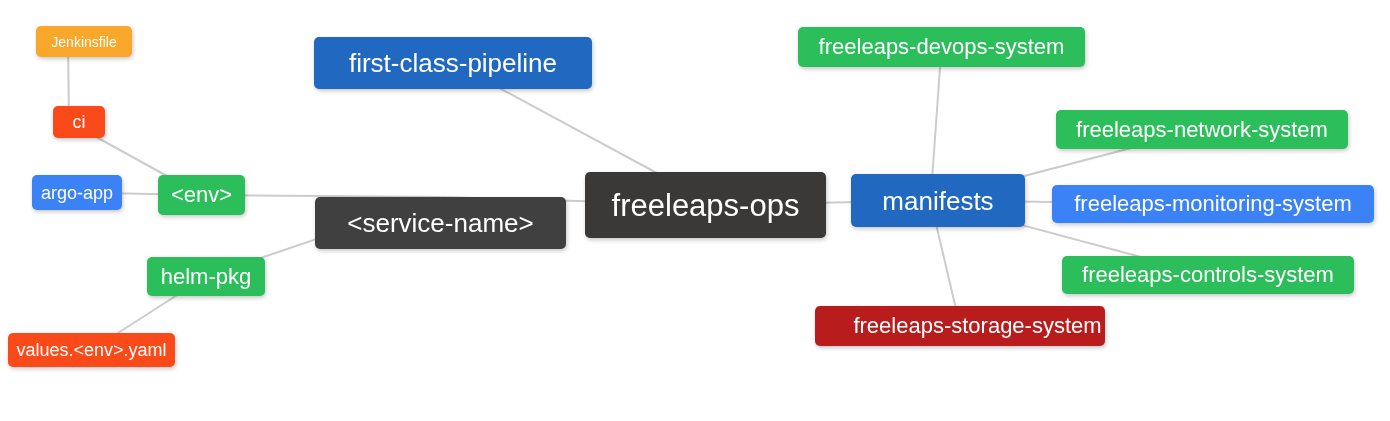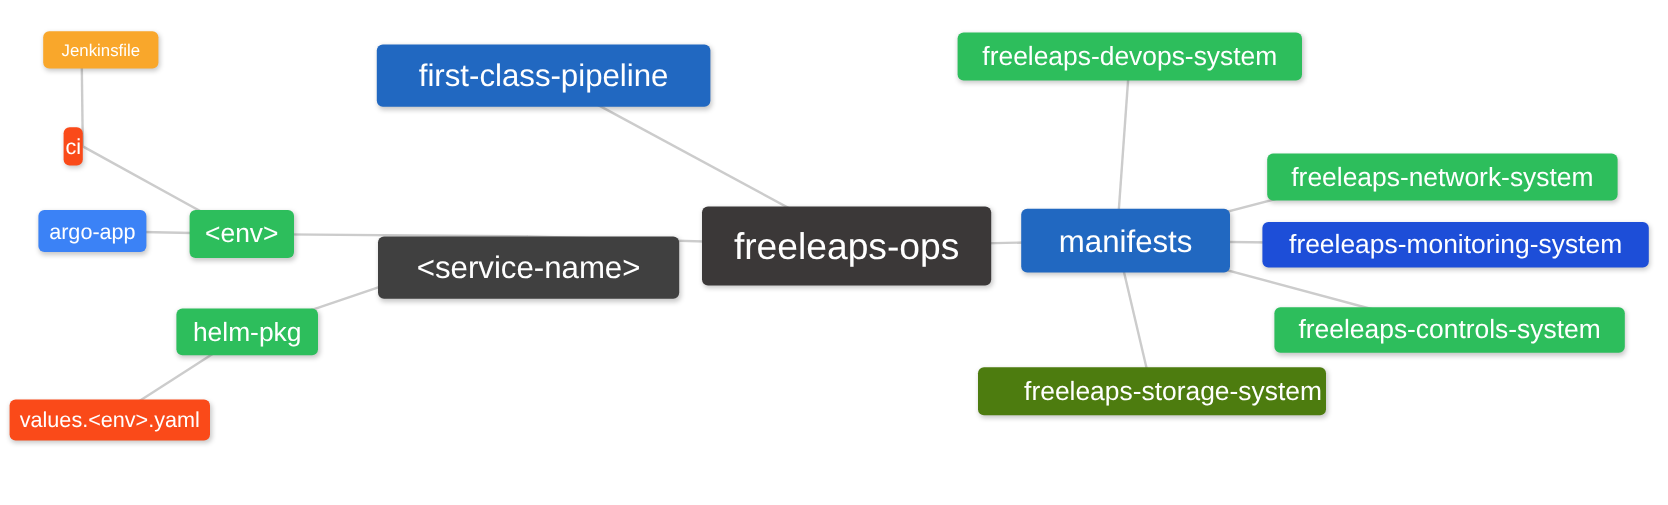--- a/index.html
+++ b/index.html
@@ -56,22 +56,22 @@
       <line x1="930.5" y1="200.5" x2="1208" y2="275" stroke="#CCCCCC" stroke-width="2"></line>
       <line x1="930.5" y1="200.5" x2="960" y2="326" stroke="#CCCCCC" stroke-width="2"></line>
     </svg>
 
 <div class="node" style="left: 585px; top: 172px; width: 241px; height: 66px; background: rgb(59, 56, 56); font-size: 31px; color: rgb(255, 255, 255);">freeleaps-ops</div>
     <div class="node" style="left: 314px; top: 37px; width: 278px; height: 52px; background: rgb(33, 104, 193); font-size: 26px; color: rgb(255, 255, 255);">first-class-pipeline</div>
     <div class="node" style="left: 315px; top: 171px; width: 251px; height: 52px; background: #404040; font-size: 26px; color: rgb(255, 255, 255); margin-top: 26px;">&lt;service-name&gt;</div>
     <div class="node" style="left: 851px; top: 174px; width: 174px; height: 53px; background: rgb(33, 104, 193); font-size: 26px; color: rgb(255, 255, 255);">manifests</div>
     <div class="node" style="left: 158px; top: 175px; width: 87px; height: 40px; background: rgb(45, 190, 92); font-size: 22px; color: rgb(255, 255, 255);">&lt;env&gt;</div>
     <div class="node" style="left: 147px; top: 257px; width: 118px; height: 39px; background: rgb(45, 190, 92); font-size: 22px; color: rgb(255, 255, 255);">helm-pkg</div>
-    <div class="node" style="left: 53px; top: 106px; width: 16px; height: 32px; background: rgb(250, 74, 25); font-size: 18px; color: rgb(255, 255, 255);">ci</div>
+    <div class="node" style="left: 53px; top: 106px; width: 52px; height: 32px; background: rgb(250, 74, 25); font-size: 18px; color: rgb(255, 255, 255);">ci</div>
     <div class="node" style="left: 32px; top: 175px; width: 90px; height: 35px; background: #3b82f6; font-size: 18px; color: rgb(255, 255, 255);">argo-app</div>
     <div class="node" style="left: 8px; top: 333px; width: 167px; height: 34px; background: rgb(250, 74, 25); font-size: 18px; color: rgb(255, 255, 255);">values.&lt;env&gt;.yaml</div>
     <div class="node" style="left: 36px; top: 26px; width: 96px; height: 31px; background: rgb(249, 167, 43); font-size: 14px; color: rgb(255, 255, 255);">Jenkinsfile</div>
     <div class="node" style="left: 798px; top: 27px; width: 287px; height: 40px; background: rgb(45, 190, 92); font-size: 22px; color: rgb(255, 255, 255);">freeleaps-devops-system</div>
-    <div class="node" style="left: 1056px; top: 128px; width: 292px; height: 39px; background: rgb(45, 190, 92); font-size: 22px; color: rgb(255, 255, 255);">freeleaps-network-system</div>
-    <div class="node" style="left: 1052px; top: 185px; width: 322px; height: 38px; background: #1d4ed8; font-size: 22px; color: rgb(255, 255, 255);">freeleaps-monitoring-system</div>
+    <div class="node" style="left: 1056px; top: 110px; width: 292px; height: 39px; background: rgb(45, 190, 92); font-size: 22px; color: rgb(255, 255, 255);">freeleaps-network-system</div>
+    <div class="node" style="left: 1052px; top: 185px; width: 322px; height: 38px; background: #3b82f6; font-size: 22px; color: rgb(255, 255, 255);">freeleaps-monitoring-system</div>
     <div class="node" style="left: 1062px; top: 256px; width: 292px; height: 38px; background: rgb(45, 190, 92); font-size: 22px; color: rgb(255, 255, 255);">freeleaps-controls-system</div>
-    <div class="node" style="left: 815px; top: 306px; width: 290px; height: 40px; background: #4d7c0f; font-size: 22px; color: rgb(255, 255, 255); padding-left: 35px;">freeleaps-storage-system</div>
+    <div class="node" style="left: 815px; top: 306px; width: 290px; height: 40px; background: #b91c1c; font-size: 22px; color: rgb(255, 255, 255); padding-left: 35px;">freeleaps-storage-system</div>
   </div>
 
 </body></html>

